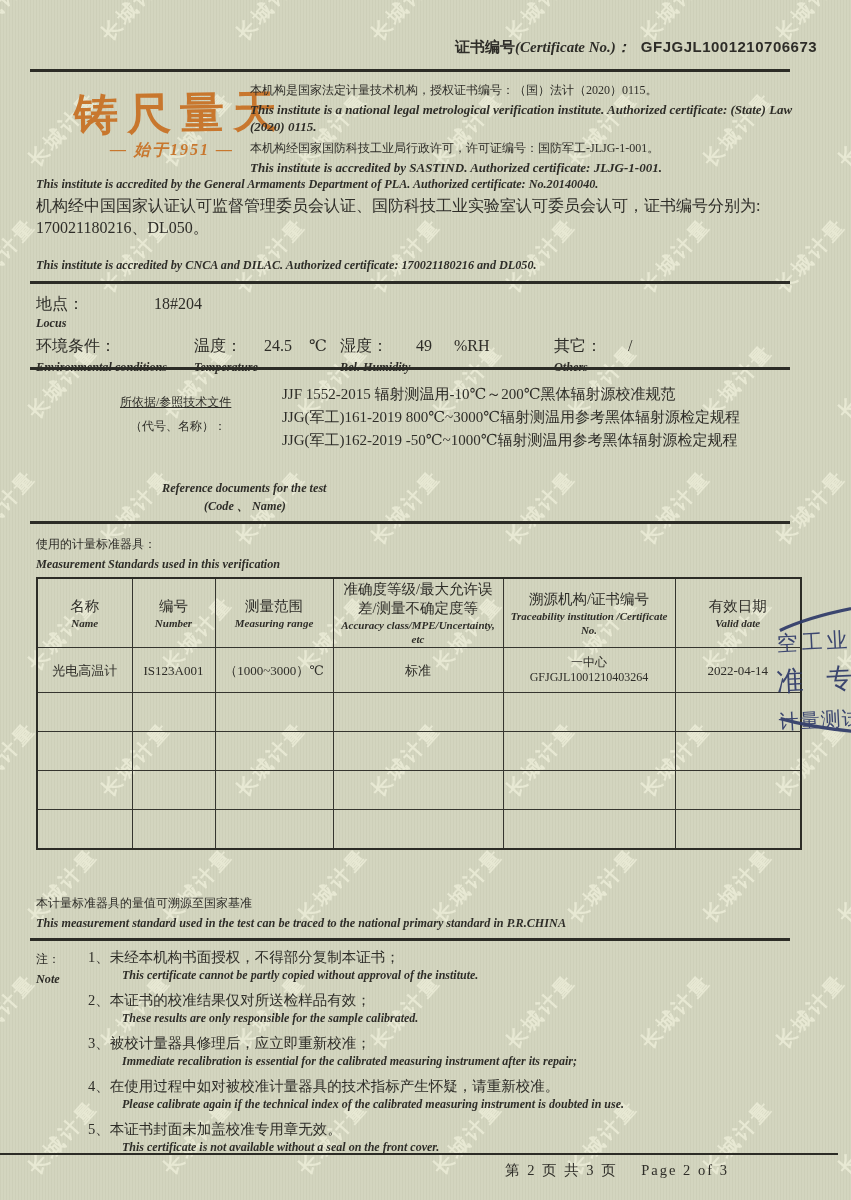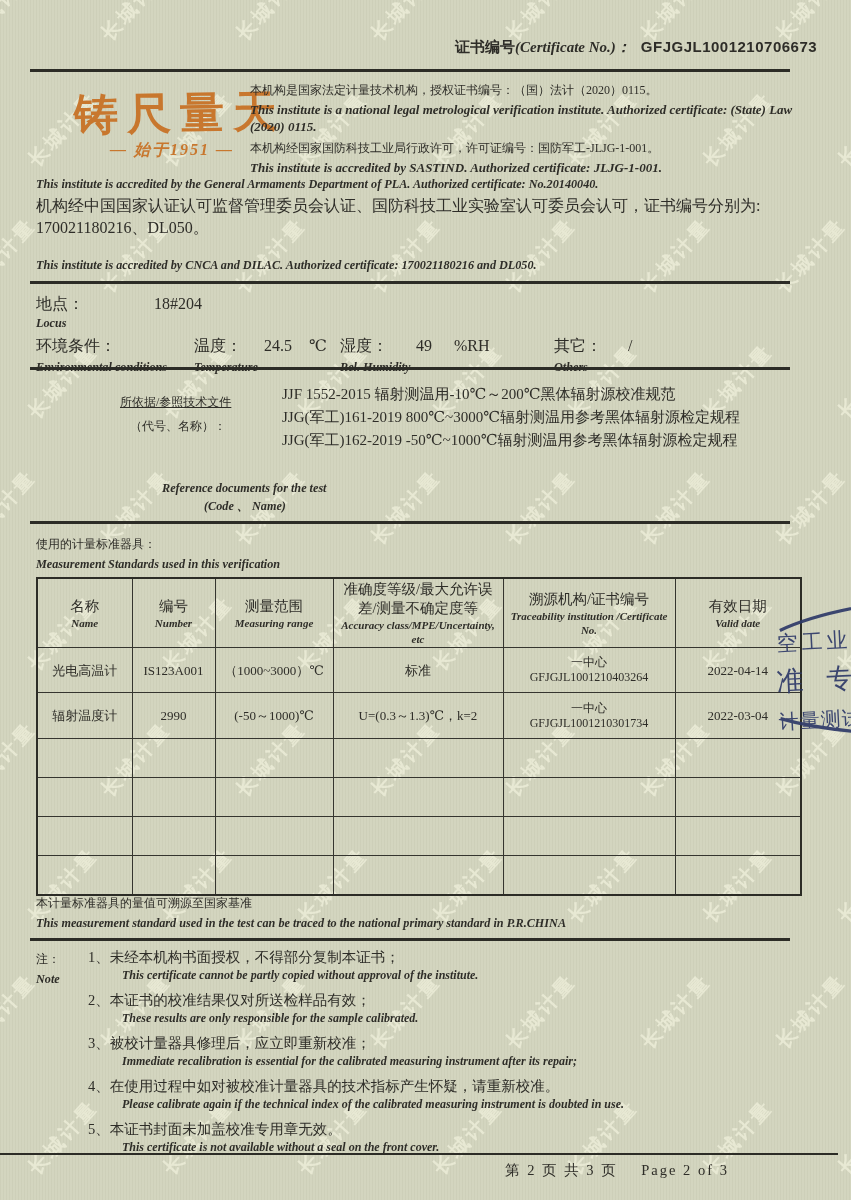--- a/index.html
+++ b/index.html
@@ -221,31 +221,20 @@
       <td class="cell">光电高温计</td>
       <td class="cell">IS123A001</td>
       <td class="cell">（1000~3000）℃</td>
       <td class="cell">标准</td>
       <td>
         <div class="cell-sm">一中心</div>
         <div class="cell-sm">GFJGJL1001210403264</div>
       </td>
       <td class="cell">2022-04-14</td>
     </tr>
-    <tr style="height:46px;">
-      <td class="cell">辐射温度计</td>
-      <td class="cell">2990</td>
-      <td class="cell">(-50～1000)℃</td>
-      <td class="cell">U=(0.3～1.3)℃，k=2</td>
-      <td>
-        <div class="cell-sm">一中心</div>
-        <div class="cell-sm">GFJGJL1001210301734</div>
-      </td>
-      <td class="cell">2022-03-04</td>
-    </tr>
     <tr style="height:39px;">
           <td></td>
           <td></td>
           <td></td>
           <td></td>
           <td></td>
           <td></td>
         </tr>
     <tr style="height:39px;">
           <td></td>

